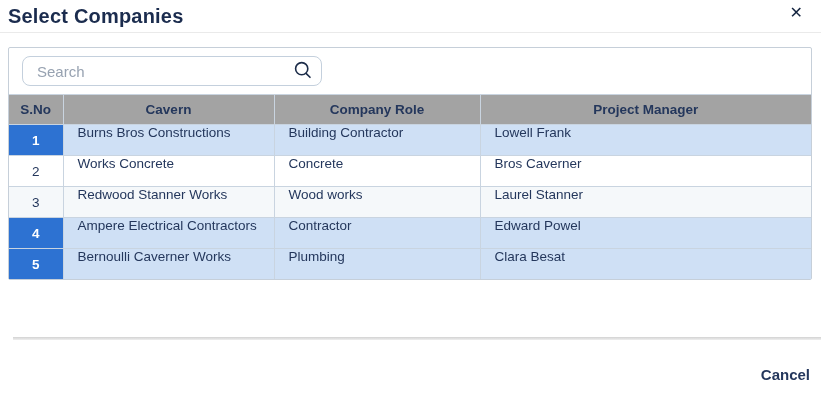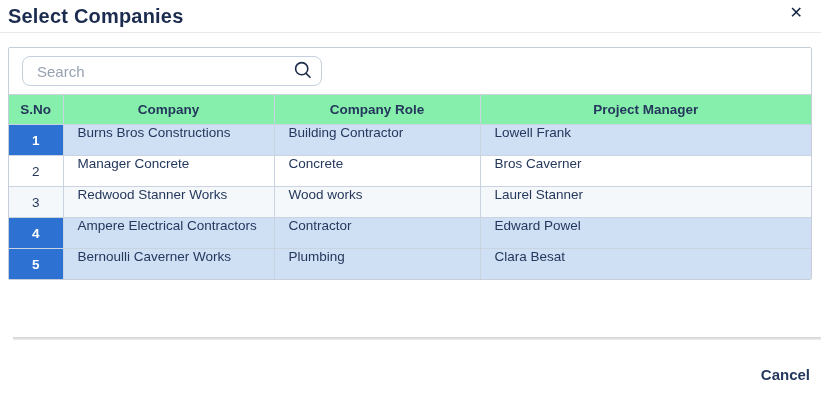--- a/index.html
+++ b/index.html
@@ -36,21 +36,21 @@
     font-size: 15px; color: #0f172a; outline: none;
     font-family: inherit; background: #fff;
   }
   .search-input::placeholder { color: #97a2b1; }
   .search-icon { position: absolute; right: 9px; top: 4px; width: 20px; height: 20px; pointer-events: none; }
 
   
   table { width: 100%; border-collapse: collapse; table-layout: fixed; border-top: 1px solid #c9d4e0; }
   th {
     height: 30px; font-size: 13.5px; font-weight: 700;
-    color: #24375c; text-align: center; background: #86efac;
+    color: #24375c; text-align: center; background: #a3a3a3;
     border: 1px solid #c9d4e0; padding: 0 4px;
   }
   td {
     height: 29px; font-size: 13.5px; color: #24375c;
     border: 1px solid #c9d4e0; padding: 0 6px 15px 14px;
     white-space: nowrap; overflow: hidden;
   }
   td.sno { text-align: center; padding: 0; }
   th:first-child, td:first-child { border-left: none; }
   th:last-child,  td:last-child  { border-right: none; }
@@ -100,35 +100,35 @@
   <table>
     <colgroup>
       <col style="width:54px">
         <col style="width:211px">
         <col style="width:206px">
         <col>
     </colgroup>
     <thead>
       <tr>
         <th>S.No</th>
-        <th>Company</th>
+        <th>Cavern</th>
         <th>Company Role</th>
         <th>Project Manager</th>
       </tr>
     </thead>
     <tbody>
       <tr class="sel">
         <td class="sno">1</td>
         <td>Burns Bros Constructions</td>
         <td>Building Contractor</td>
         <td>Lowell Frank</td>
       </tr>
       <tr>
         <td class="sno">2</td>
-        <td>Manager Concrete</td>
+        <td>Works Concrete</td>
         <td>Concrete</td>
         <td>Bros Caverner</td>
       </tr>
       <tr class="stripe">
         <td class="sno">3</td>
         <td>Redwood Stanner Works</td>
         <td>Wood works</td>
         <td>Laurel Stanner</td>
       </tr>
       <tr class="sel">

